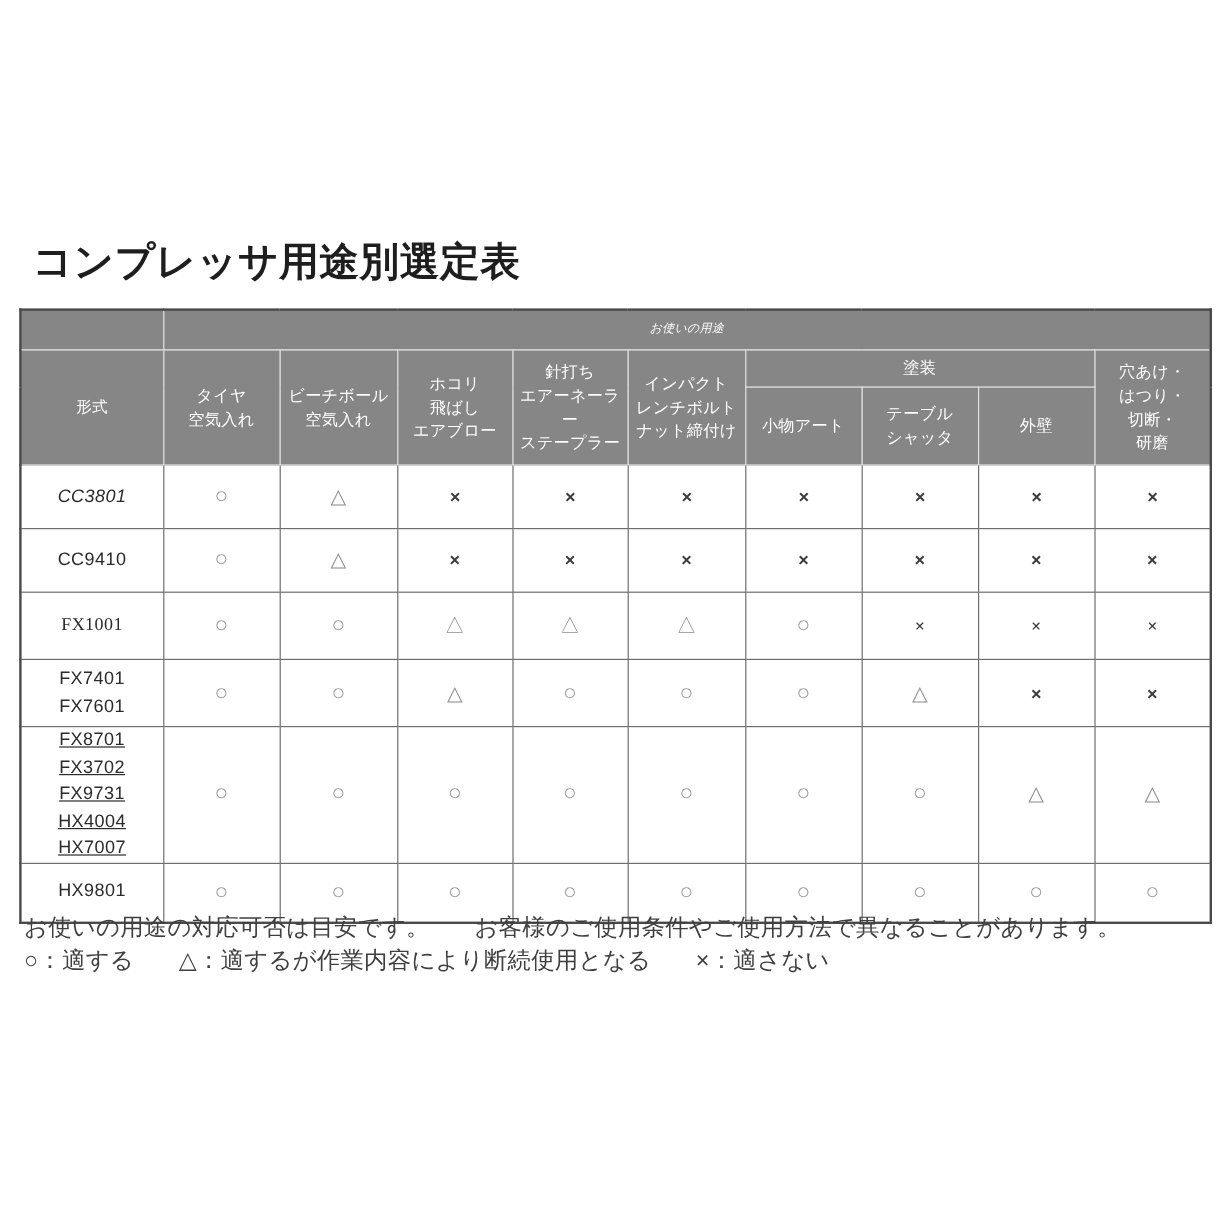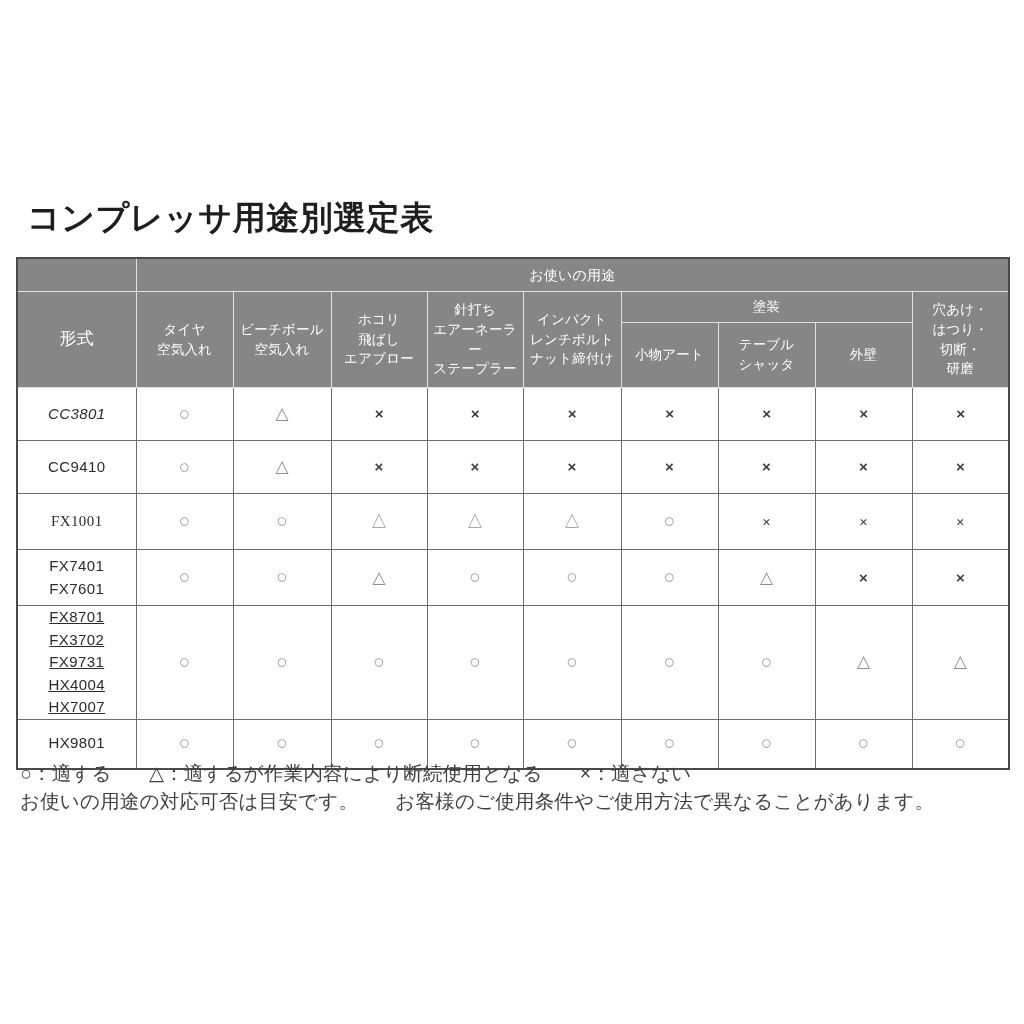--- a/index.html
+++ b/index.html
@@ -61,37 +61,38 @@
   .hd {
     background: #868686;
     color: #ffffff;
     border: 1px solid #e2e2e2;
     font-size: 13.5px;
     line-height: 1.45;
     letter-spacing: 0.2px;
   }
   .hd-top {
     height: 32px;
-    font-size: 14px;
+    font-size: 10px;
+    font-style: italic;
   }
   .hd-blank {
     background: #868686;
     border: none;
   }
   .hd-mid {
     height: 30px;
   }
   .hd-main {
     height: 94px;
   }
   .hd-sub {
     height: 64px;
   }
   .hd-model {
-    font-size: 17px;
+    font-size: 13px;
   }
 
   
   td.model {
     border: 1px solid #6e6e6e;
     font-size: 15px;
     font-weight: 700;
     color: #2b2b2b;
     line-height: 1.5;
     letter-spacing: 0.4px;
@@ -262,26 +263,26 @@
             <td class="mark"><span class="g circle">○</span></td>
             <td class="mark"><span class="g circle">○</span></td>
             <td class="mark"><span class="g circle">○</span></td>
           </tr>
         </tbody>
     </table>
   </div>
 
   <div id="notes">
     <div class="line">
+      <span>お使いの用途の対応可否は目安です。</span>
+      <span class="sp"></span>
+      <span>お客様のご使用条件やご使用方法で異なることがあります。</span>
+    </div>
+    <div class="line">
       <span>○：適する</span>
       <span class="sp"></span>
       <span>△：適するが作業内容により断続使用となる</span>
       <span class="sp"></span>
       <span>×：適さない</span>
     </div>
-    <div class="line">
-      <span>お使いの用途の対応可否は目安です。</span>
-      <span class="sp"></span>
-      <span>お客様のご使用条件やご使用方法で異なることがあります。</span>
-    </div>
   </div>
 
 </div>
 
 </body></html>

